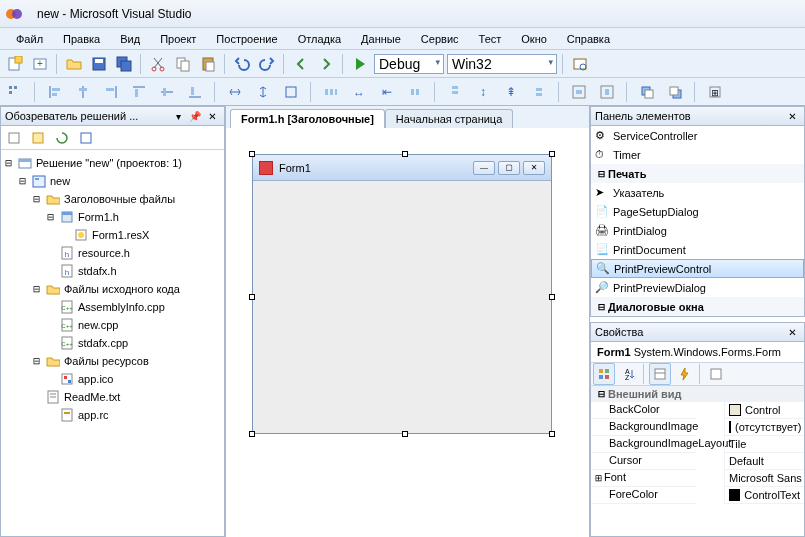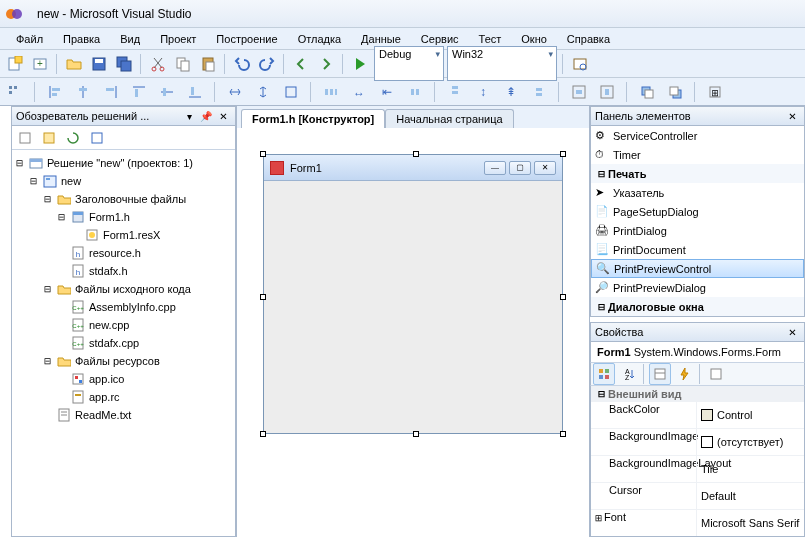--- a/index.html
+++ b/index.html
@@ -6,23 +6,23 @@
   body { font-family: Tahoma, Segoe UI, sans-serif; font-size: 11px; background: #fff; width: 805px; height: 537px; overflow: hidden; }
   .titlebar { height: 28px; background: linear-gradient(#f3f7fc,#e4ecf7); display:flex; align-items:center; padding:0 6px; border-bottom:1px solid #c2cedb;gap:9px; }
   .titlebar .ico { width:16px; height:16px; margin-right:6px; }
   .titlebar .txt { font-size:12px; color:#000; }
   .menubar { height:22px; background:#e9f1fb; display:flex; align-items:center; padding:0 8px; gap:4px; border-bottom:1px solid #c2cedb;}
   .menubar span { padding:3px 8px; cursor:default; }
   .toolbar { height:28px; background:#e9f1fb; display:flex; align-items:center; padding:0 4px; gap:3px; border-bottom:1px solid #c2cedb; }
   .toolbar2 { height:28px; background:#e9f1fb; display:flex; align-items:center; padding:0 4px; gap:6px; border-bottom:1px solid #a9b8cc; }
   .tbtn { width:22px; height:22px; display:flex; align-items:center; justify-content:center; border:1px solid transparent; border-radius:2px;}
   .sep { width:2px; height:20px; border-left:1px solid #b6c5d8; margin:0 2px;}
-  .combo { height:35px; border:1px solid #8aa5c6; background:#fff; font-size:11px; padding:1px 16px 1px 4px; position:relative; min-width:70px;}
+  .combo { height:20px; border:1px solid #8aa5c6; background:#fff; font-size:14px; padding:1px 16px 1px 4px; position:relative; min-width:70px;}
   .combo::after { content:"▾"; position:absolute; right:3px; top:2px; font-size:9px; color:#4a6b94;}
-  .main { display:flex; height:431px;margin-left:11px; }
+  .main { display:flex; height:431px; }
   
   .panel { display:flex; flex-direction:column; background:#fff;}
   .panelhdr { height:20px; background:linear-gradient(#f3f7fb,#dbe6f4); border:1px solid #a9b8cc; display:flex; align-items:center; padding:0 4px; font-size:11px;}
   .panelhdr .spacer{flex:1;}
   .pinbtn,.closebtn{ width:15px; height:15px; font-size:10px; display:flex;align-items:center;justify-content:center; margin-left:2px; border:1px solid transparent;}
   .panelinner { border:1px solid #a9b8cc; border-top:none; flex:1; overflow:auto; padding:4px;}
   .innerbar{height:24px;border-bottom:1px solid #c8d4e4;display:flex;align-items:center;gap:2px;padding:0 2px;}
   .tree { padding:4px 2px; }
   .tree-item { display:flex; align-items:center; padding:1px 0; white-space:nowrap;}
   .tree-item .exp { width:11px; text-align:center; font-size:9px; color:#000;}
@@ -49,21 +49,21 @@
   .tbx-item .ico{position:absolute;left:4px;width:14px;height:14px;}
   .tbx-item.sel{background:linear-gradient(#e6f2ff,#c5e0ff);border:1px solid #7bb2ea;}
   .tbx-cat{display:flex;align-items:center;padding:2px 4px;height:19px;background:#f3f7fc;font-weight:bold;}
   .tbx-cat .exp{width:13px;font-size:9px;text-align:center;}
   .props { display:flex; flex-direction:column; height:215px;}
   .prophdr{padding:4px 6px;border-left:1px solid #a9b8cc;border-right:1px solid #a9b8cc;background:#fff;font-size:11px;}
   .propbar{height:24px;border:1px solid #c8d4e4;border-left:1px solid #a9b8cc;border-right:1px solid #a9b8cc;display:flex;align-items:center;gap:2px;padding:0 2px;background:#f3f7fb;}
   .propgrid{border:1px solid #a9b8cc;border-top:none;flex:1;overflow:hidden;font-size:11px;}
   .propcat{background:#eef1f5;padding:2px 4px;color:#6a6a6a;font-weight:bold;display:flex;align-items:center;}
   .propcat .exp{width:13px;font-size:9px;text-align:center;color:#000;}
-  .proprow{display:flex;height:27px;}
+  .proprow{display:flex;height:17px;gap:28px;}
   .proprow .pn{width:105px;padding:1px 4px 1px 18px;border-bottom:1px solid #eef1f5;}
   .proprow .pv{flex:1;padding:1px 4px;border-left:1px solid #eef1f5;border-bottom:1px solid #eef1f5;display:flex;align-items:center;gap:4px;overflow:hidden;white-space:nowrap;}
   .swatch{width:12px;height:12px;border:1px solid #000;display:inline-block;}
   svg{display:block;}
 </style>
 </head>
 <body>
 
 <div class="titlebar">
   <span class="ico">
@@ -480,48 +480,48 @@
             <span class="exp"></span>
             <span class="ico">
               <svg width="14" height="14">
                 <rect x="2" y="2" width="10" height="10" fill="#fff" stroke="#888"></rect>
                 <rect x="4" y="4" width="3" height="3" fill="#e04040"></rect>
                 <rect x="8" y="8" width="3" height="3" fill="#4080e0"></rect>
               </svg>
             </span>
             <span>app.ico</span>
           </div>
-        <div class="tree-item ind3">
-            <span class="exp"></span>
-            <span class="ico">
-              <svg width="14" height="14">
-                <rect x="2" y="1" width="10" height="12" fill="#fff" stroke="#888"></rect>
-                <rect x="4" y="4" width="6" height="2" fill="#c89a20"></rect>
-              </svg>
-            </span>
-            <span>app.rc</span>
-          </div>
         <div class="tree-item ind2">
             <span class="exp"></span>
             <span class="ico">
               <svg width="14" height="14">
                 <rect x="2" y="1" width="10" height="12" fill="#fff" stroke="#888"></rect>
                 <line x1="4" y1="4" x2="10" y2="4" stroke="#888"></line>
                 <line x1="4" y1="7" x2="10" y2="7" stroke="#888"></line>
               </svg>
             </span>
             <span>ReadMe.txt</span>
           </div>
+        <div class="tree-item ind3">
+            <span class="exp"></span>
+            <span class="ico">
+              <svg width="14" height="14">
+                <rect x="2" y="1" width="10" height="12" fill="#fff" stroke="#888"></rect>
+                <rect x="4" y="4" width="6" height="2" fill="#c89a20"></rect>
+              </svg>
+            </span>
+            <span>app.rc</span>
+          </div>
       </div>
     </div>
   </div>
 
   <div class="center">
     <div class="tabstrip">
-      <div class="tab active">Form1.h [Конструктор]</div>
+      <div class="tab active">Form1.h [Заголовочные]</div>
       <div class="tab">Начальная страница</div>
     </div>
     <div class="design">
       <div class="form">
         <div class="formtitle">
           <span class="fic"></span>
           <span>Form1</span>
           <div class="winbtns">
             <div class="winbtn">—</div>
             <div class="winbtn">▢</div>

